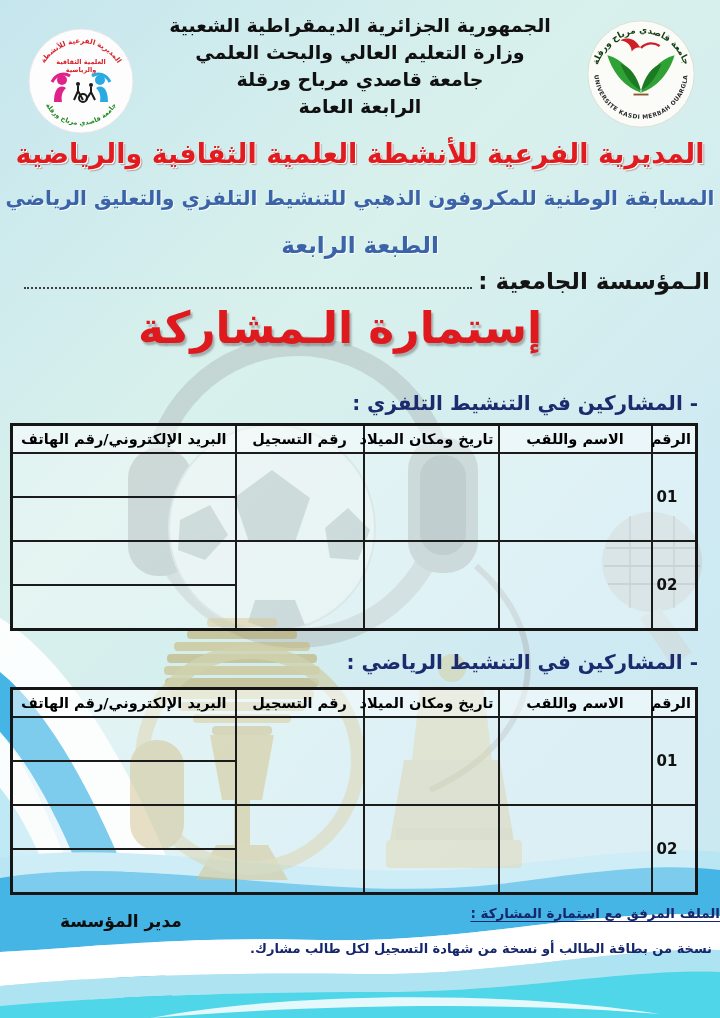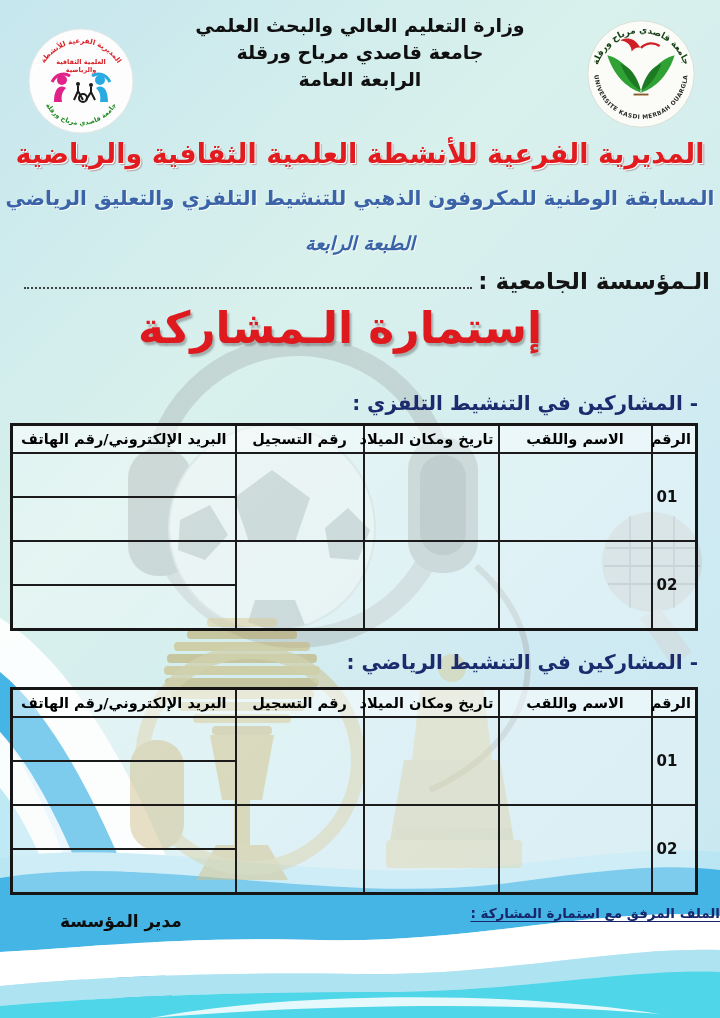--- a/index.html
+++ b/index.html
@@ -21,21 +21,21 @@
   .header-block{left:140px;top:12px;width:440px;text-align:center;
     font-weight:bold;font-size:19px;line-height:27px;color:#101010;}
   .header-block div{white-space:nowrap;}
 
   .red-title{left:0;top:138px;width:720px;text-align:center;font-weight:bold;
     font-size:27px;color:#e21b1f;white-space:nowrap;
     text-shadow:1px 1px 0 #ffffff,2px 2px 1px rgba(120,0,0,.30);}
   .blue-line{left:0;top:186px;width:720px;text-align:center;font-weight:bold;
     font-size:20px;color:#3b63a8;white-space:nowrap;text-shadow:1px 1px 0 rgba(255,255,255,.8);}
   .edition-line{left:0;top:232px;width:720px;text-align:center;font-weight:bold;
-    font-size:19px;color:#3b63a8;text-shadow:1px 1px 0 rgba(255,255,255,.8);font-style:italic;}
+    font-size:23px;color:#3b63a8;text-shadow:1px 1px 0 rgba(255,255,255,.8);}
 
   .inst-row{left:22px;right:10px;top:268px;display:flex;align-items:flex-end;}
   .inst-label{font-weight:bold;font-size:23px;color:#141414;white-space:nowrap;}
   .inst-dots{flex:1;border-bottom:2.5px dotted #3f3f3f;margin:0 6px 5px 2px;height:1px;}
 
   .form-title{left:0;right:40px;top:302px;width:680px;text-align:center;font-weight:bold;
     font-size:44px;color:#df1a1e;text-shadow:2px 3px 2px rgba(110,110,110,.5);}
 
   .section-title{right:22px;font-weight:bold;font-size:20px;color:#1b2b6d;white-space:nowrap;}
   .section-1{top:391px;}
@@ -175,20 +175,21 @@
         <path d="M58,30 C54,22 44,20 38,24 C46,25 50,30 50,36 C53,32 56,31 60,32 Z" fill="#cf2027"></path>
         <path d="M60,32 C66,26 74,26 80,30" stroke="#cf2027" stroke-width="2.5" fill="none"></path>
       </g>
       <text font-size="6.3" font-weight="bold" fill="#2b2b2b" letter-spacing=".5">
         <textPath href="#rlb" startOffset="50%" text-anchor="middle">UNIVERSITE KASDI MERBAH OUARGLA</textPath>
       </text>
     </svg>
   </div>
 
   <div class="content header-block">
+    <div>الجمهورية الجزائرية الديمقراطية الشعبية</div>
     <div>وزارة التعليم العالي والبحث العلمي</div>
     <div>جامعة قاصدي مرباح ورقلة</div>
     <div>الرابعة العامة</div>
   </div>
 
   <div class="content red-title">المديرية الفرعية للأنشطة العلمية الثقافية والرياضية</div>
   <div class="content blue-line">المسابقة الوطنية للمكروفون الذهبي للتنشيط التلفزي والتعليق الرياضي</div>
   <div class="content edition-line">الطبعة الرابعة</div>
 
   <div class="content inst-row">
@@ -278,15 +279,16 @@
         <td rowspan="2"></td>
         <td></td>
       </tr>
       <tr class="sub">
           <td></td>
         </tr>
     </tbody>
   </table>
 
   <div class="content attach-title">الملف المرفق مع استمارة المشاركة :</div>
+  <div class="content attach-note">نسخة من بطاقة الطالب أو نسخة من شهادة التسجيل لكل طالب مشارك.</div>
   <div class="content director">مدير المؤسسة</div>
 
 </div>
 
 </body></html>

